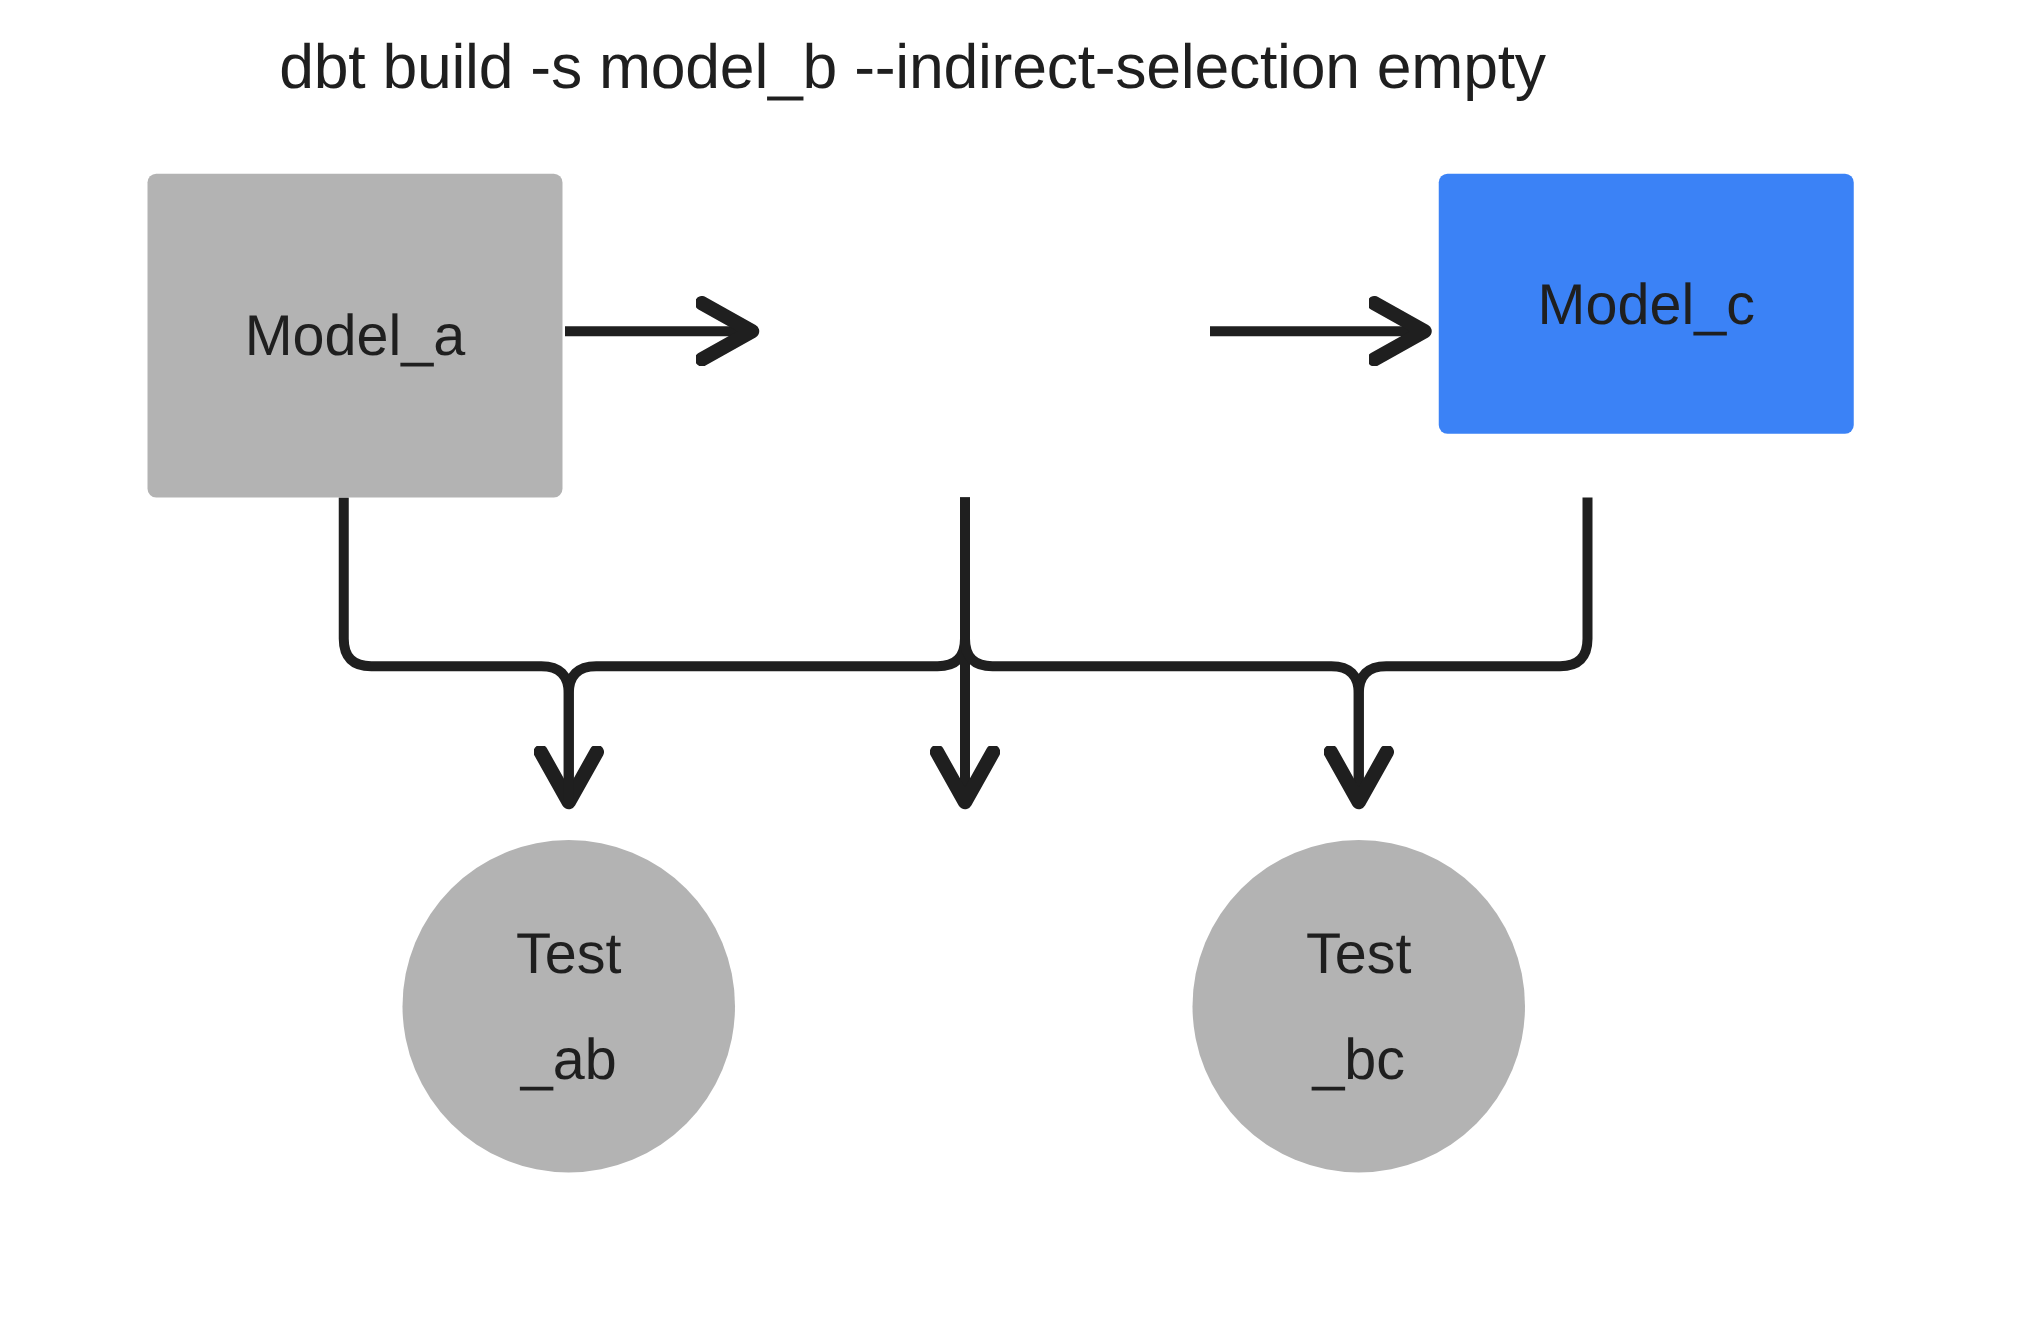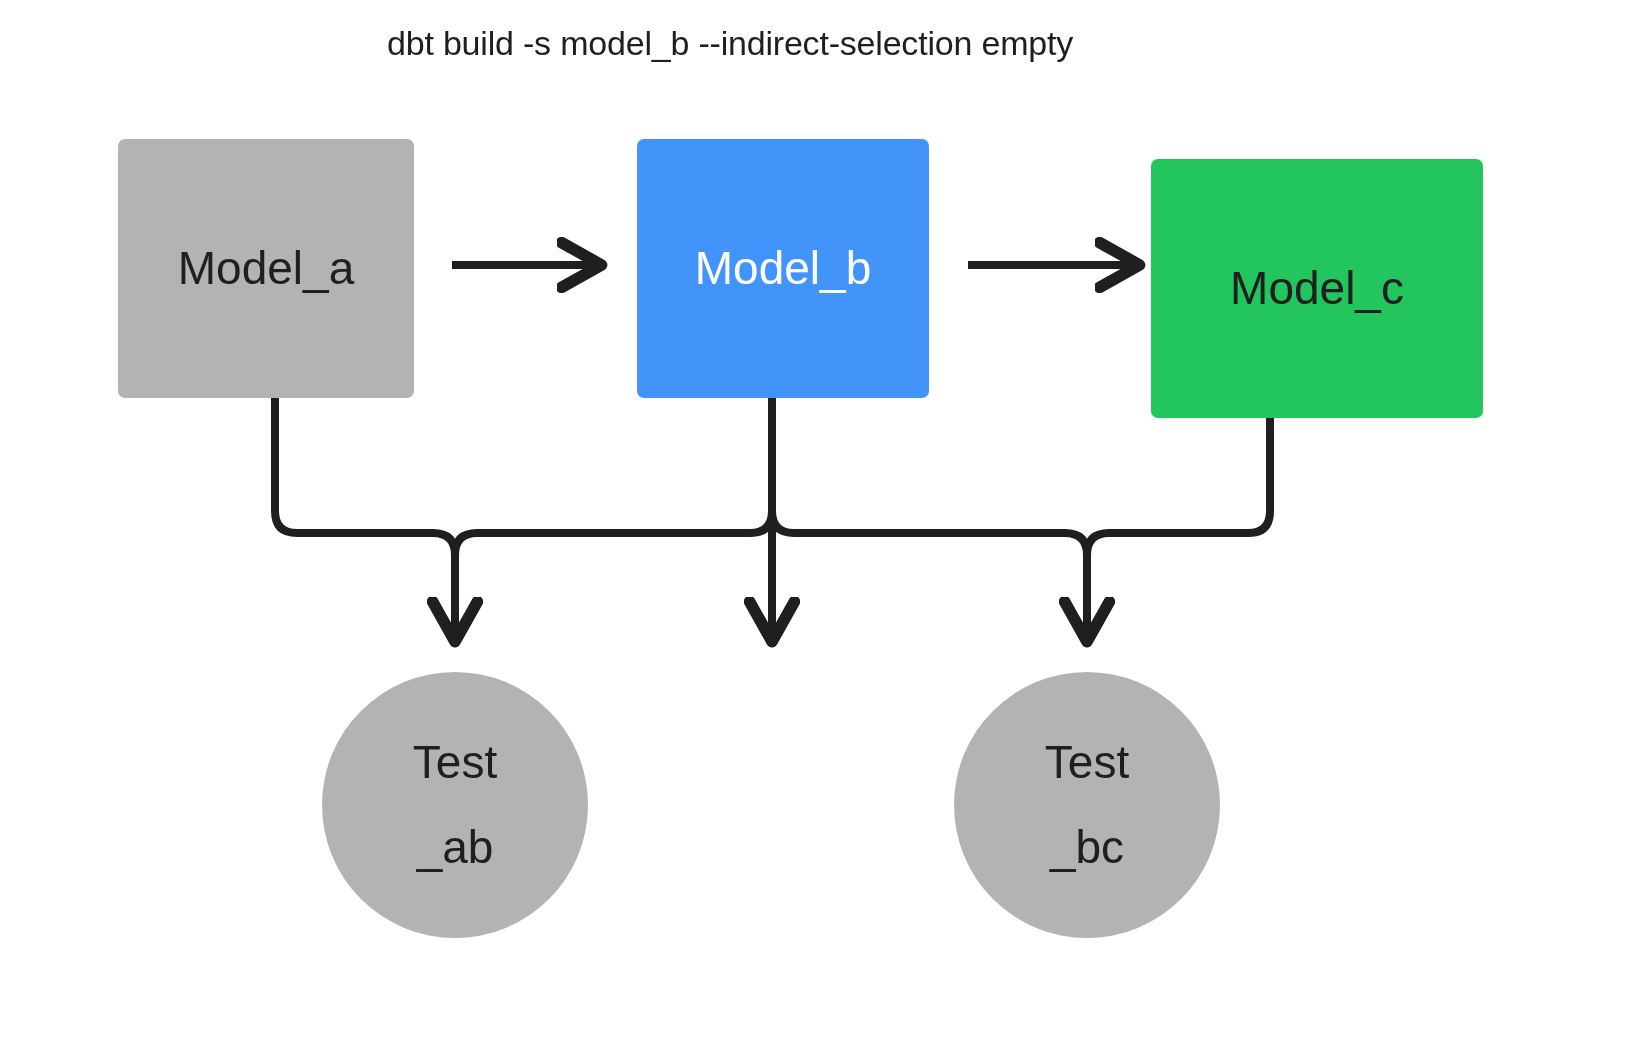--- a/index.html
+++ b/index.html
@@ -24,48 +24,48 @@
     top: 0;
     width: 1630px;
     height: 1060px;
   }
   .title-text {
     position: absolute;
     left: 0;
     top: 24px;
     width: 1460px;
     text-align: center;
-    font-size: 34px;
+    font-size: 50px;
     font-weight: 400;
     color: #1f1f1f;
     letter-spacing: -0.2px;
     white-space: nowrap;
   }
   .node-box {
     position: absolute;
     display: flex;
     align-items: center;
     justify-content: center;
     border-radius: 7px;
     font-size: 46px;
     font-weight: 400;
     line-height: 1.15;
     text-align: center;
   }
   .node-box.model-a {
-    left: 118px; top: 139px; width: 296px; height: 259px;
+    left: 118px; top: 139px; width: 332px; height: 259px;
     background: #b3b3b3; color: #1f1f1f; text-align: center;
   }
   .node-box.model-b {
     left: 637px; top: 139px; width: 292px; height: 259px;
     background: #4294fa; color: #ffffff;
   }
   .node-box.model-c {
-    left: 1151px; top: 139px; width: 332px; height: 259px;
-    background: #22c55e; color: #1f1f1f; margin-top: 20px;
+    left: 1151px; top: 139px; width: 332px; height: 208px;
+    background: #3b82f6; color: #1f1f1f;
   }
   .node-circle {
     position: absolute;
     display: flex;
     align-items: center;
     justify-content: center;
     flex-direction: column;
     border-radius: 50%;
     background: #b3b3b3;
     color: #1f1f1f;
@@ -107,23 +107,20 @@
       <path d="M1270,398 L1270,511 Q1270,533 1248,533 L1109,533 Q1087,533 1087,555 L1087,640" marker-end="url(#arrowhead)"></path>
     </g>
   </svg>
 
   <div class="title-text">dbt build -s model_b --indirect-selection empty</div>
 
   <div class="node-box model-a">
     <span>Model_a</span>
   </div>
 
-  <div class="node-box model-b">
-    <span>Model_b</span>
-  </div>
 
   <div class="node-box model-c">
     <span>Model_c</span>
   </div>
 
   <div class="node-circle test-ab">
     <span class="circle-line">Test</span>
     <span class="circle-line">_ab</span>
   </div>
 

